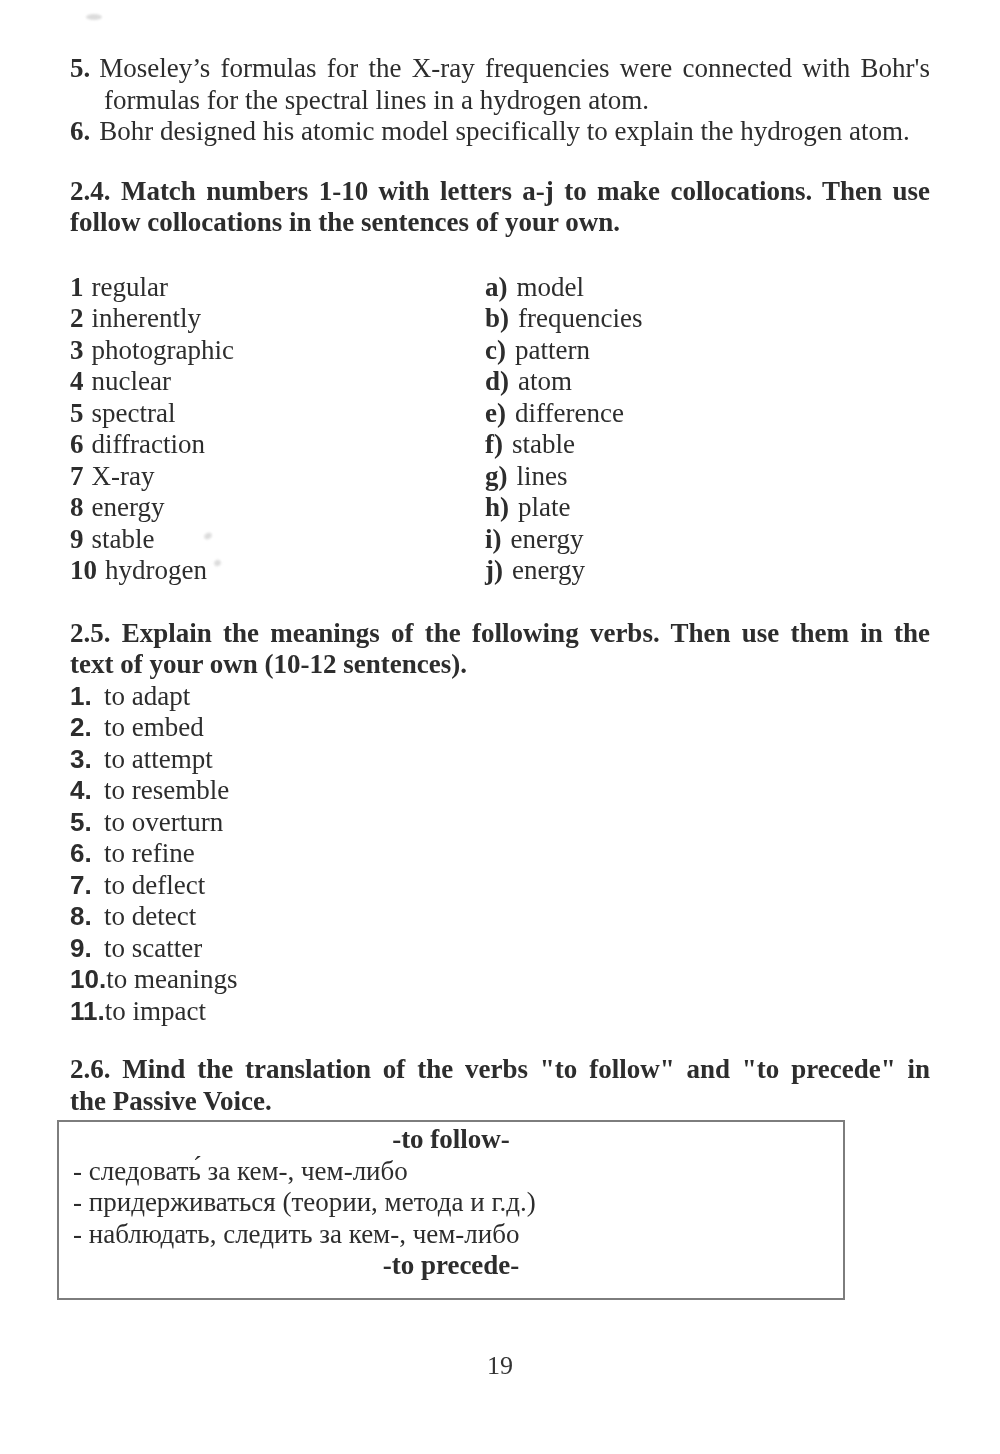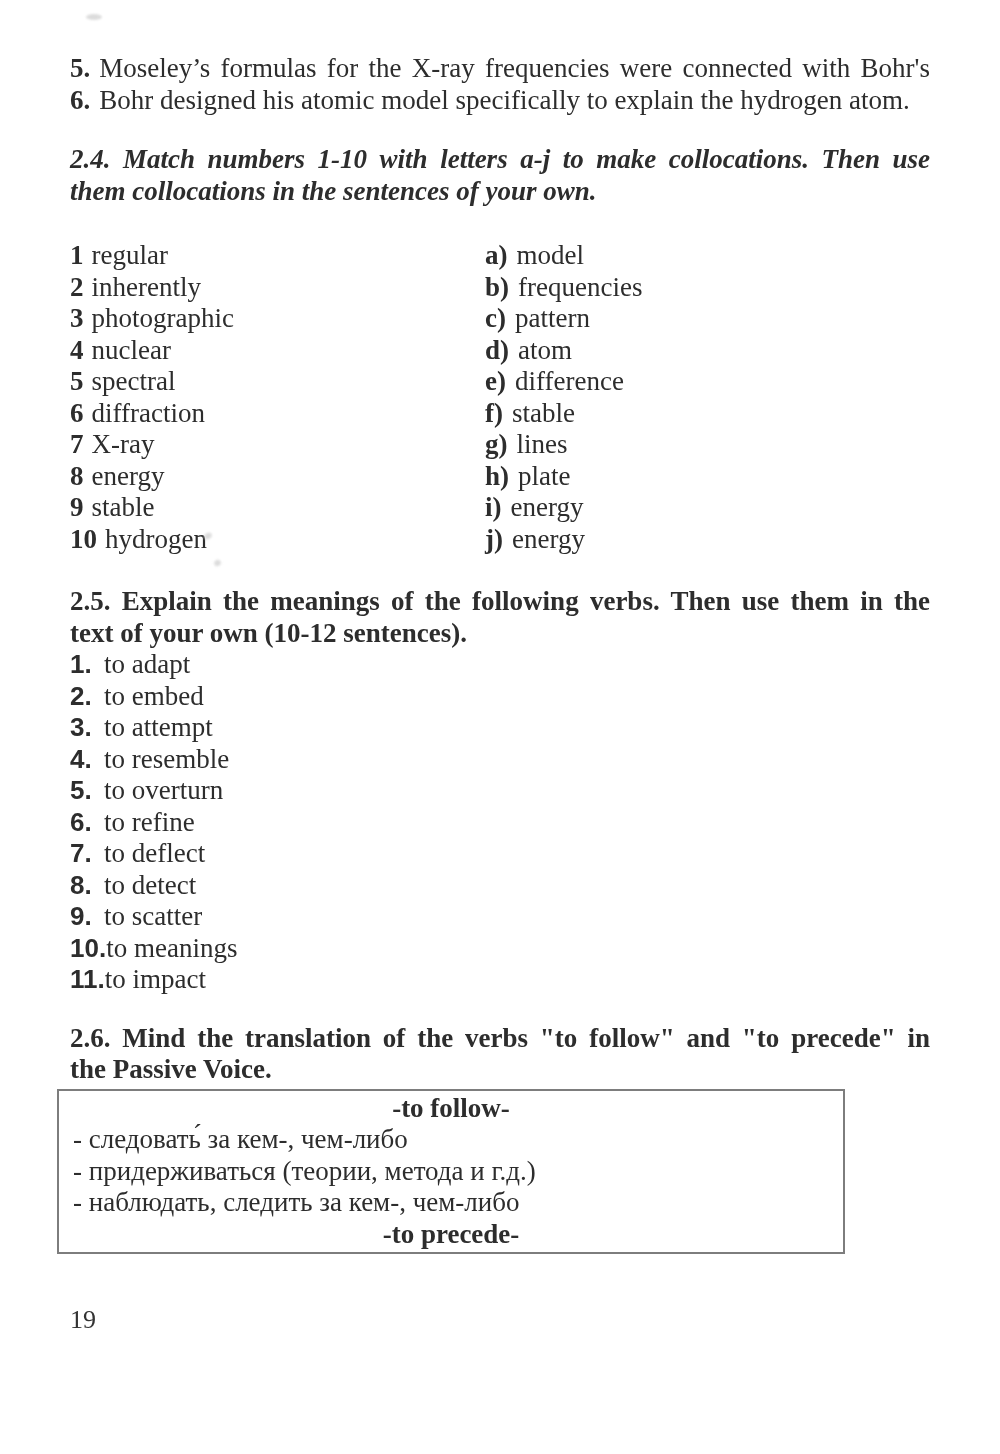--- a/index.html
+++ b/index.html
@@ -14,21 +14,21 @@
   .page { padding:53px 70px 0 70px; width:1000px; }
 
   
   .top-item { text-align:justify; }
   .top-item .num { font-weight:bold; margin-right:9px; }
   .hang { padding-left:34px; }
   .just { text-align:justify; text-align-last:justify; }
 
   
   .heading { font-weight:bold; }
-  .h24 { margin-top:28px;font-style:italic; }
+  .h24 { margin-top:28px; }
   .h25 { margin-top:31px; }
   .h26 { margin-top:27px; }
 
   
   .match { margin-top:33px; }
   .match-row { display:grid; grid-template-columns:415px 1fr; }
   .mnum { font-weight:bold; margin-right:8px; }
   .mletter { font-weight:bold; margin-right:9px; }
 
   
@@ -37,53 +37,54 @@
     font-family:"Liberation Sans", sans-serif;
     font-weight:bold; font-size:26px;
     display:inline-block; min-width:34px;
   }
 
   
   .rule-box {
     margin-top:3px; margin-left:-13px;
     width:788px;
     border:2px solid #7d7d7d;
-    padding:2px 14px 2px 14px;
+    padding:2px 14px 16px 14px;
     background:#ffffff;
   }
   .box-title { font-weight:bold; text-align:center; }
   .box-line { text-align:left; }
   .box-line.indented { padding-left:6px; }
 
   
-  .page-num { margin-top:50px; font-size:26px; color:#333; }
+  .page-num { margin-top:50px; text-align:center; font-size:26px; color:#333; }
 
   
   .artifact { position:absolute; background:#dcdcdc; border-radius:50%; filter:blur(1px); }
   .art1 { left:86px; top:14px; width:16px; height:6px; }
   .art2 { left:204px; top:533px; width:8px; height:6px; transform:rotate(-30deg); }
   .art3 { left:214px; top:560px; width:7px; height:6px; transform:rotate(-30deg); }
 </style>
 </head>
 <body>
 
 <div class="page">
 
   <div>
     <div class="top-item">
       <div class="just"><span class="num">5.</span><span>Moseley’s formulas for the X-ray frequencies were connected with Bohr's</span></div>
+      <div class="hang">formulas for the spectral lines in a hydrogen atom.</div>
     </div>
     <div class="top-item">
       <div><span class="num">6.</span><span>Bohr designed his atomic model specifically to explain the hydrogen atom.</span></div>
     </div>
   </div>
 
   <div class="heading h24">
     <div class="just">2.4. Match numbers 1-10 with letters a-j to make collocations. Then use</div>
-    <div>them collocations in the sentences of your own.</div>
+    <div>follow collocations in the sentences of your own.</div>
   </div>
 
   <div class="match">
     <div class="match-row">
       <div><span class="mnum">1</span><span>regular</span></div>
       <div><span class="mletter">a)</span><span>model</span></div>
     </div>
     <div class="match-row">
       <div><span class="mnum">2</span><span>inherently</span></div>
       <div><span class="mletter">b)</span><span>frequencies</span></div>

